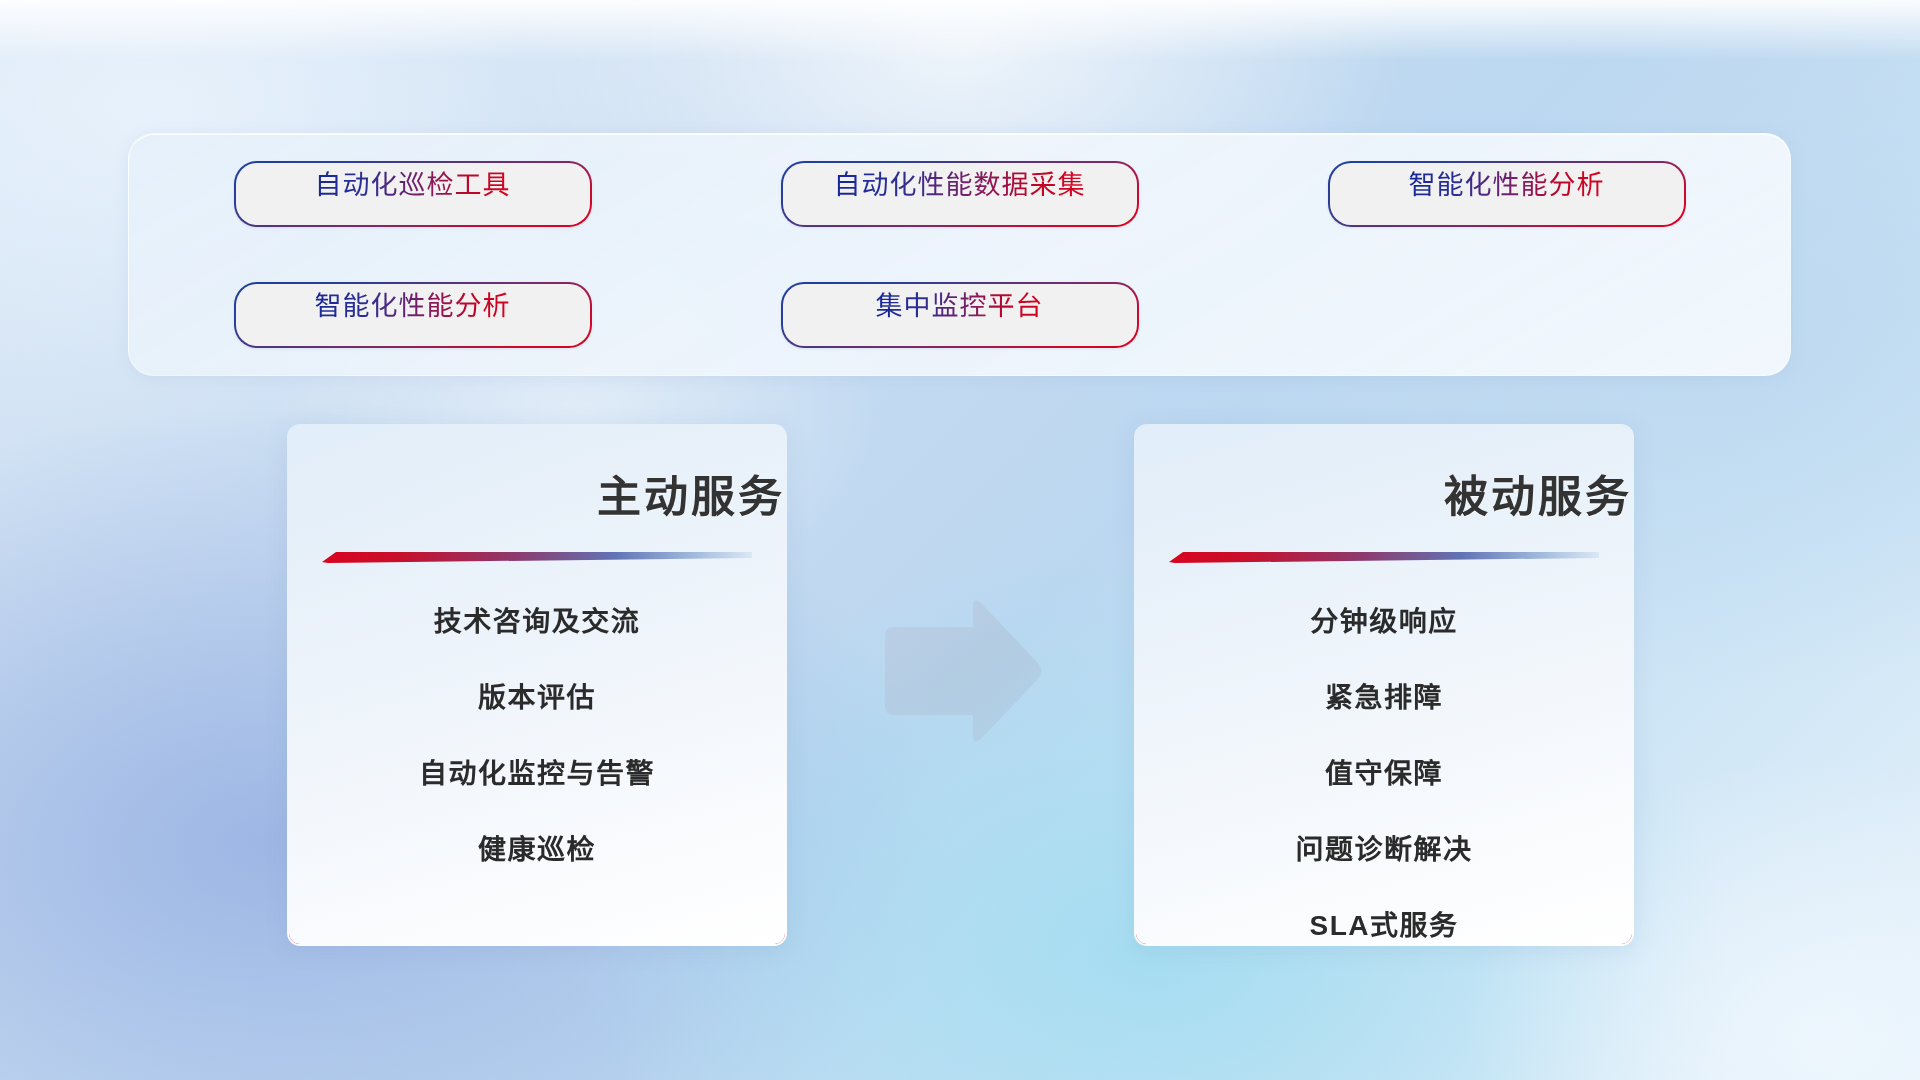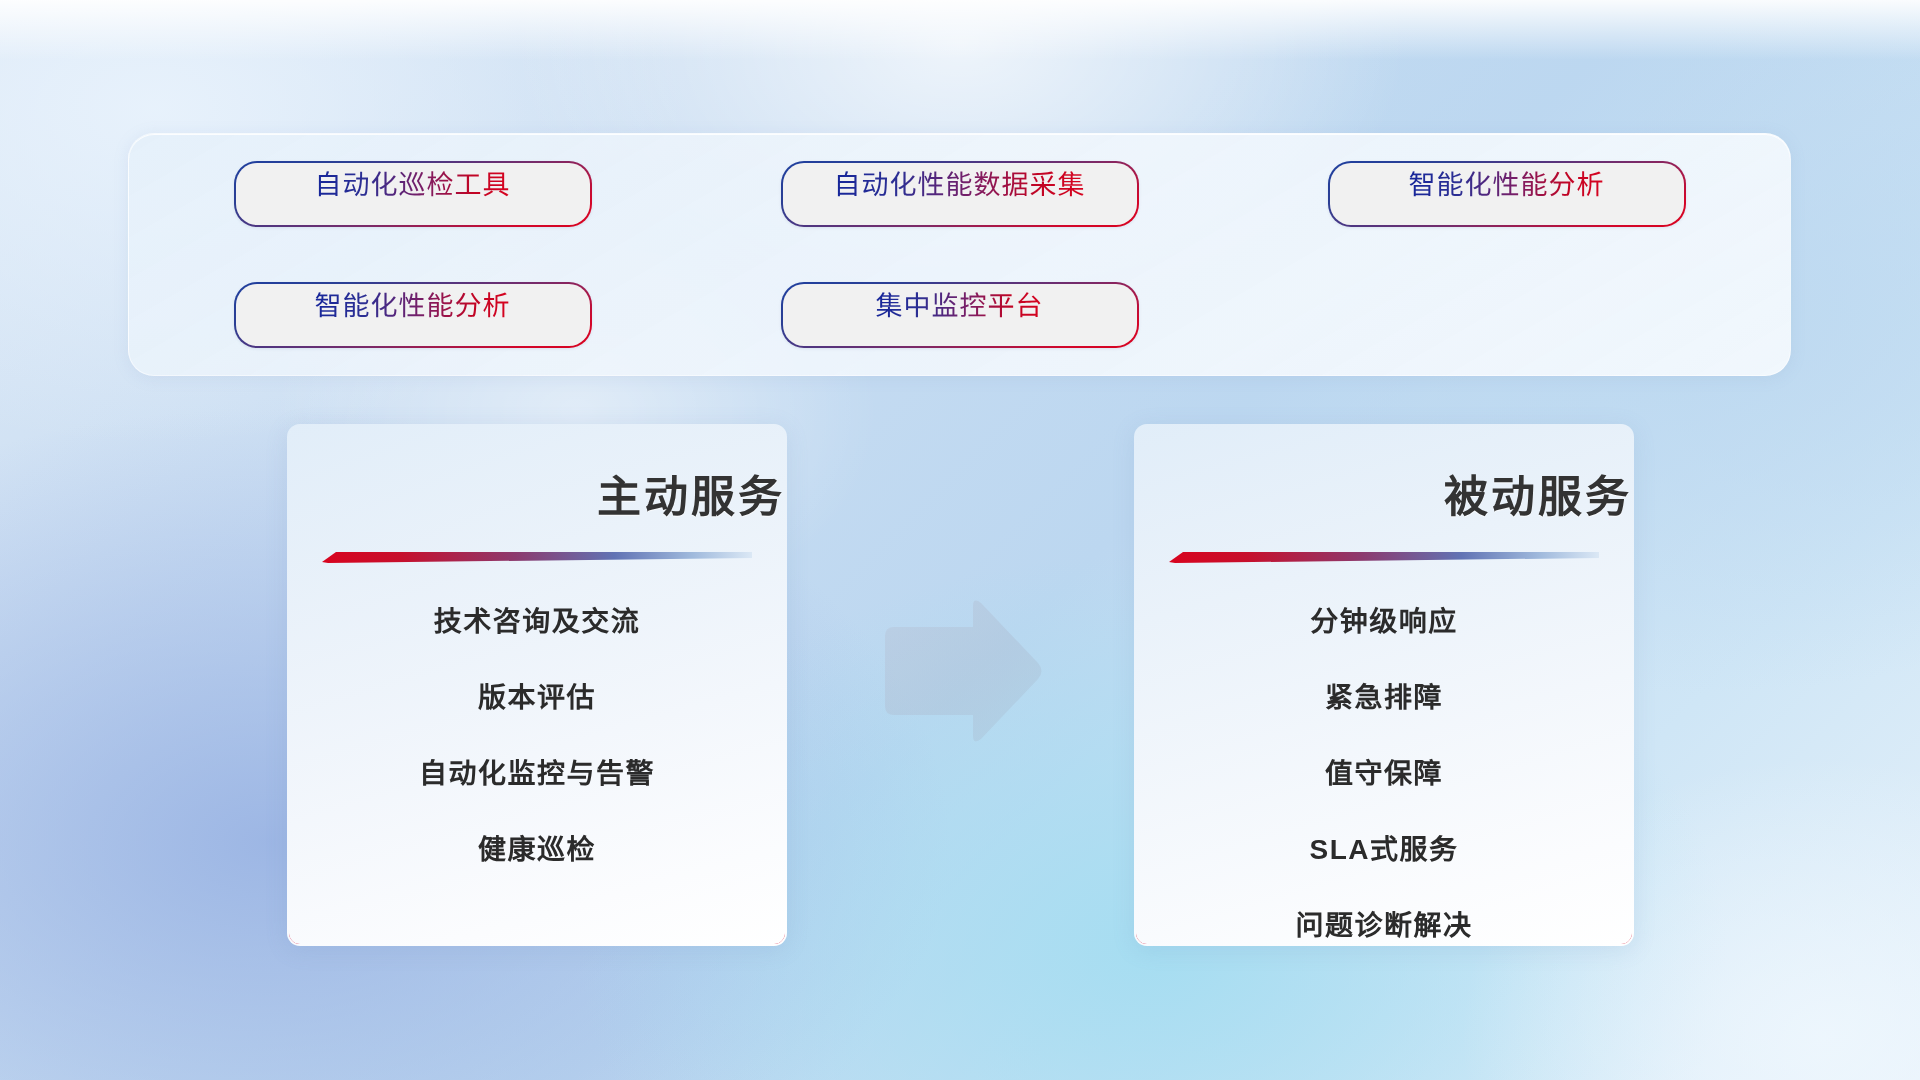--- a/index.html
+++ b/index.html
@@ -318,18 +318,18 @@
           </linearGradient>
         </defs>
         <path d="M0,12 L14,2 L430,2 L430,8 L6,13 Z" fill="url(#divGradB)"></path>
       </svg>
     </div>
 
     <ul class="card-list">
       <li>分钟级响应</li>
       <li>紧急排障</li>
       <li>值守保障</li>
+      <li>问题诊断解决</li>
       <li>SLA式服务</li>
-      <li>问题诊断解决</li>
     </ul>
   </section>
 
 </div>
 
 </body></html>

